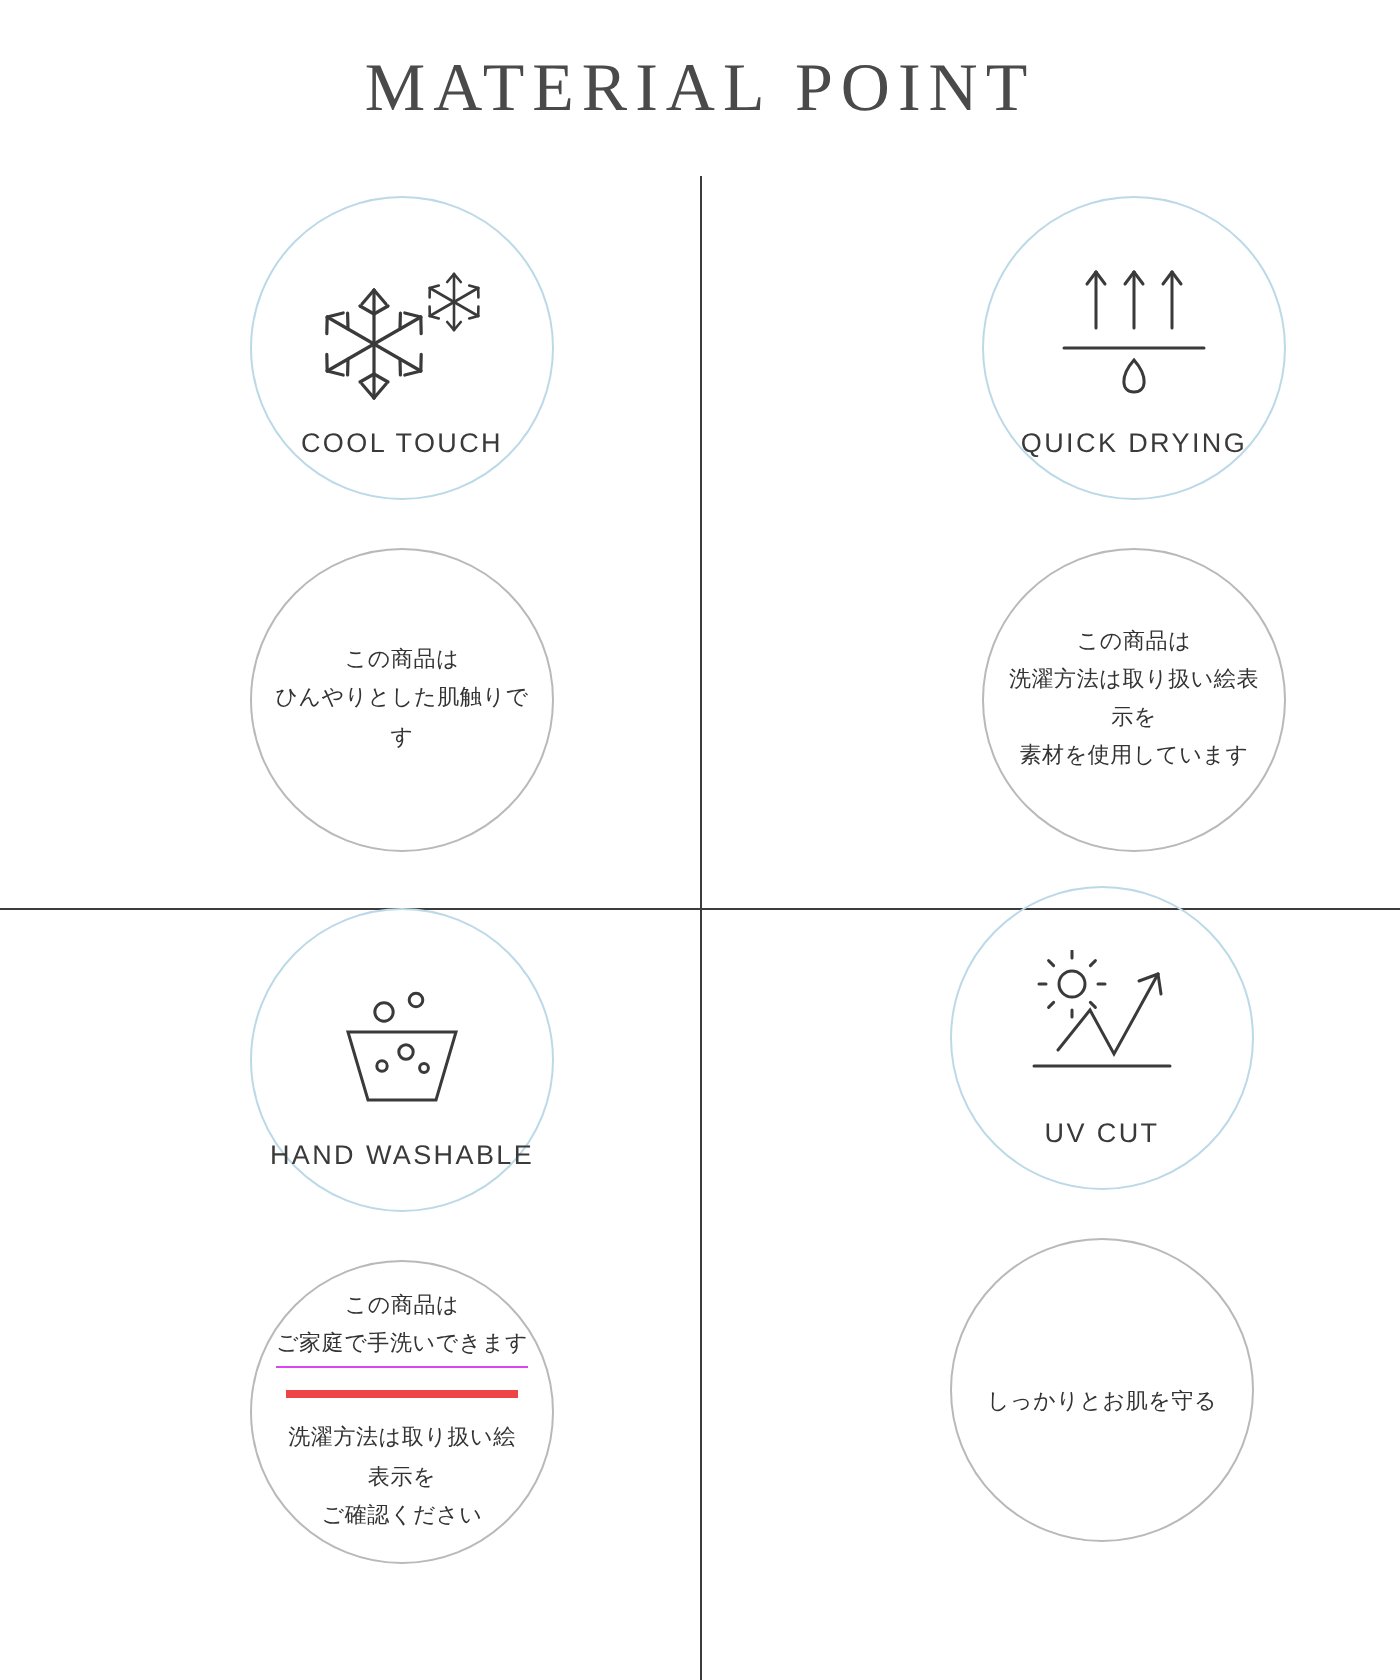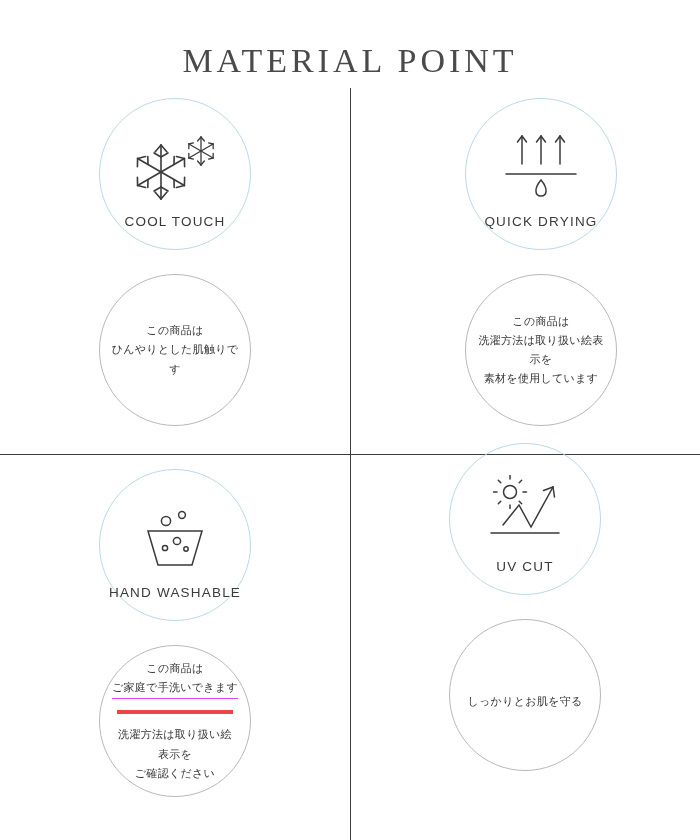--- a/index.html
+++ b/index.html
@@ -17,21 +17,21 @@
   }
 
   .page-title {
     text-align: center;
     font-family: "Liberation Serif", serif;
     font-size: 34px;
     letter-spacing: 4px;
     color: #4a4a4a;
     font-weight: 400;
     padding-top: 26px;
-    margin: 16px;
+    margin: 0;
   }
 
   .grid {
     position: absolute;
     top: 88px;
     left: 0;
     width: 700px;
     height: 752px;
   }
 
@@ -50,24 +50,25 @@
     top: 366px;
     width: 700px;
     height: 1px;
     background: #3c3c3c;
   }
 
   .cell {
     position: absolute;
     width: 350px;
     height: 366px;
+    margin-left: 26px;
   }
   .cell.tl { left: 0;   top: 0; }
   .cell.tr { left: 366px; top: 0; }
-  .cell.bl { left: 0;   top: 371px; padding-left: 20px; }
+  .cell.bl { left: 0;   top: 356px; padding-left: 20px; }
   .cell.br { left: 350px; top: 345px; }
 
   
   .circle {
     position: absolute;
     border-radius: 50%;
     box-sizing: border-box;
     display: flex;
     flex-direction: column;
     align-items: center;

